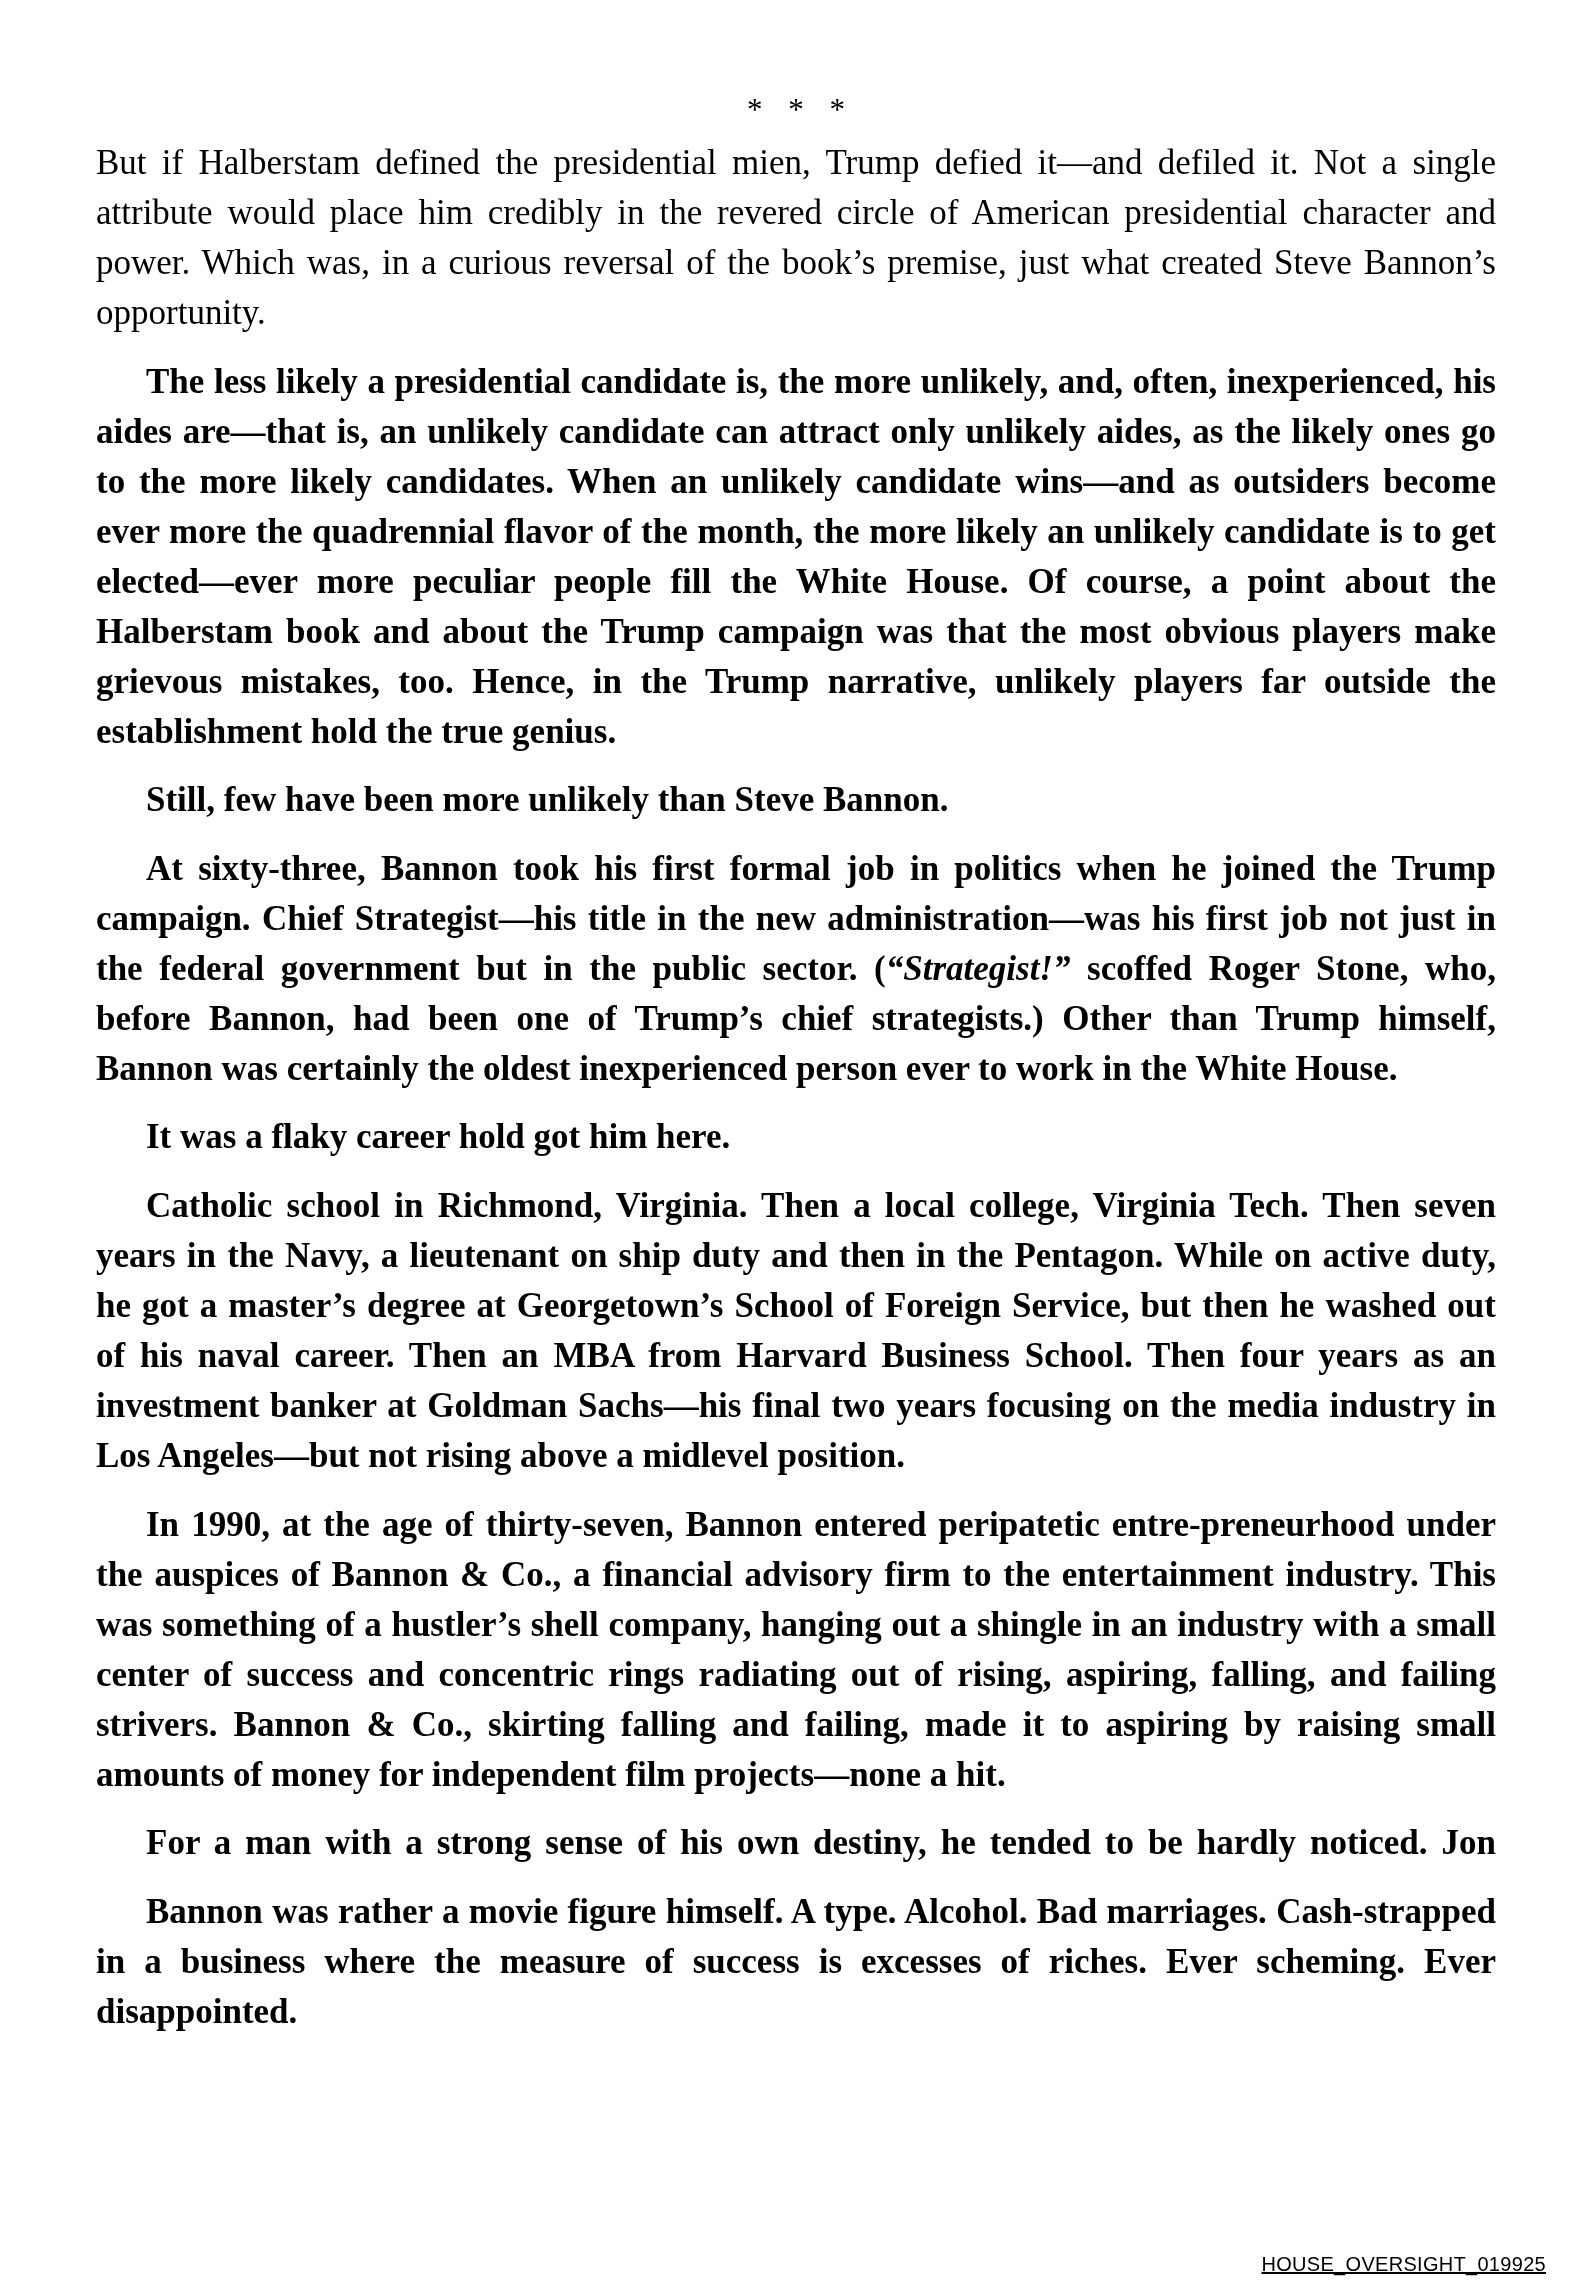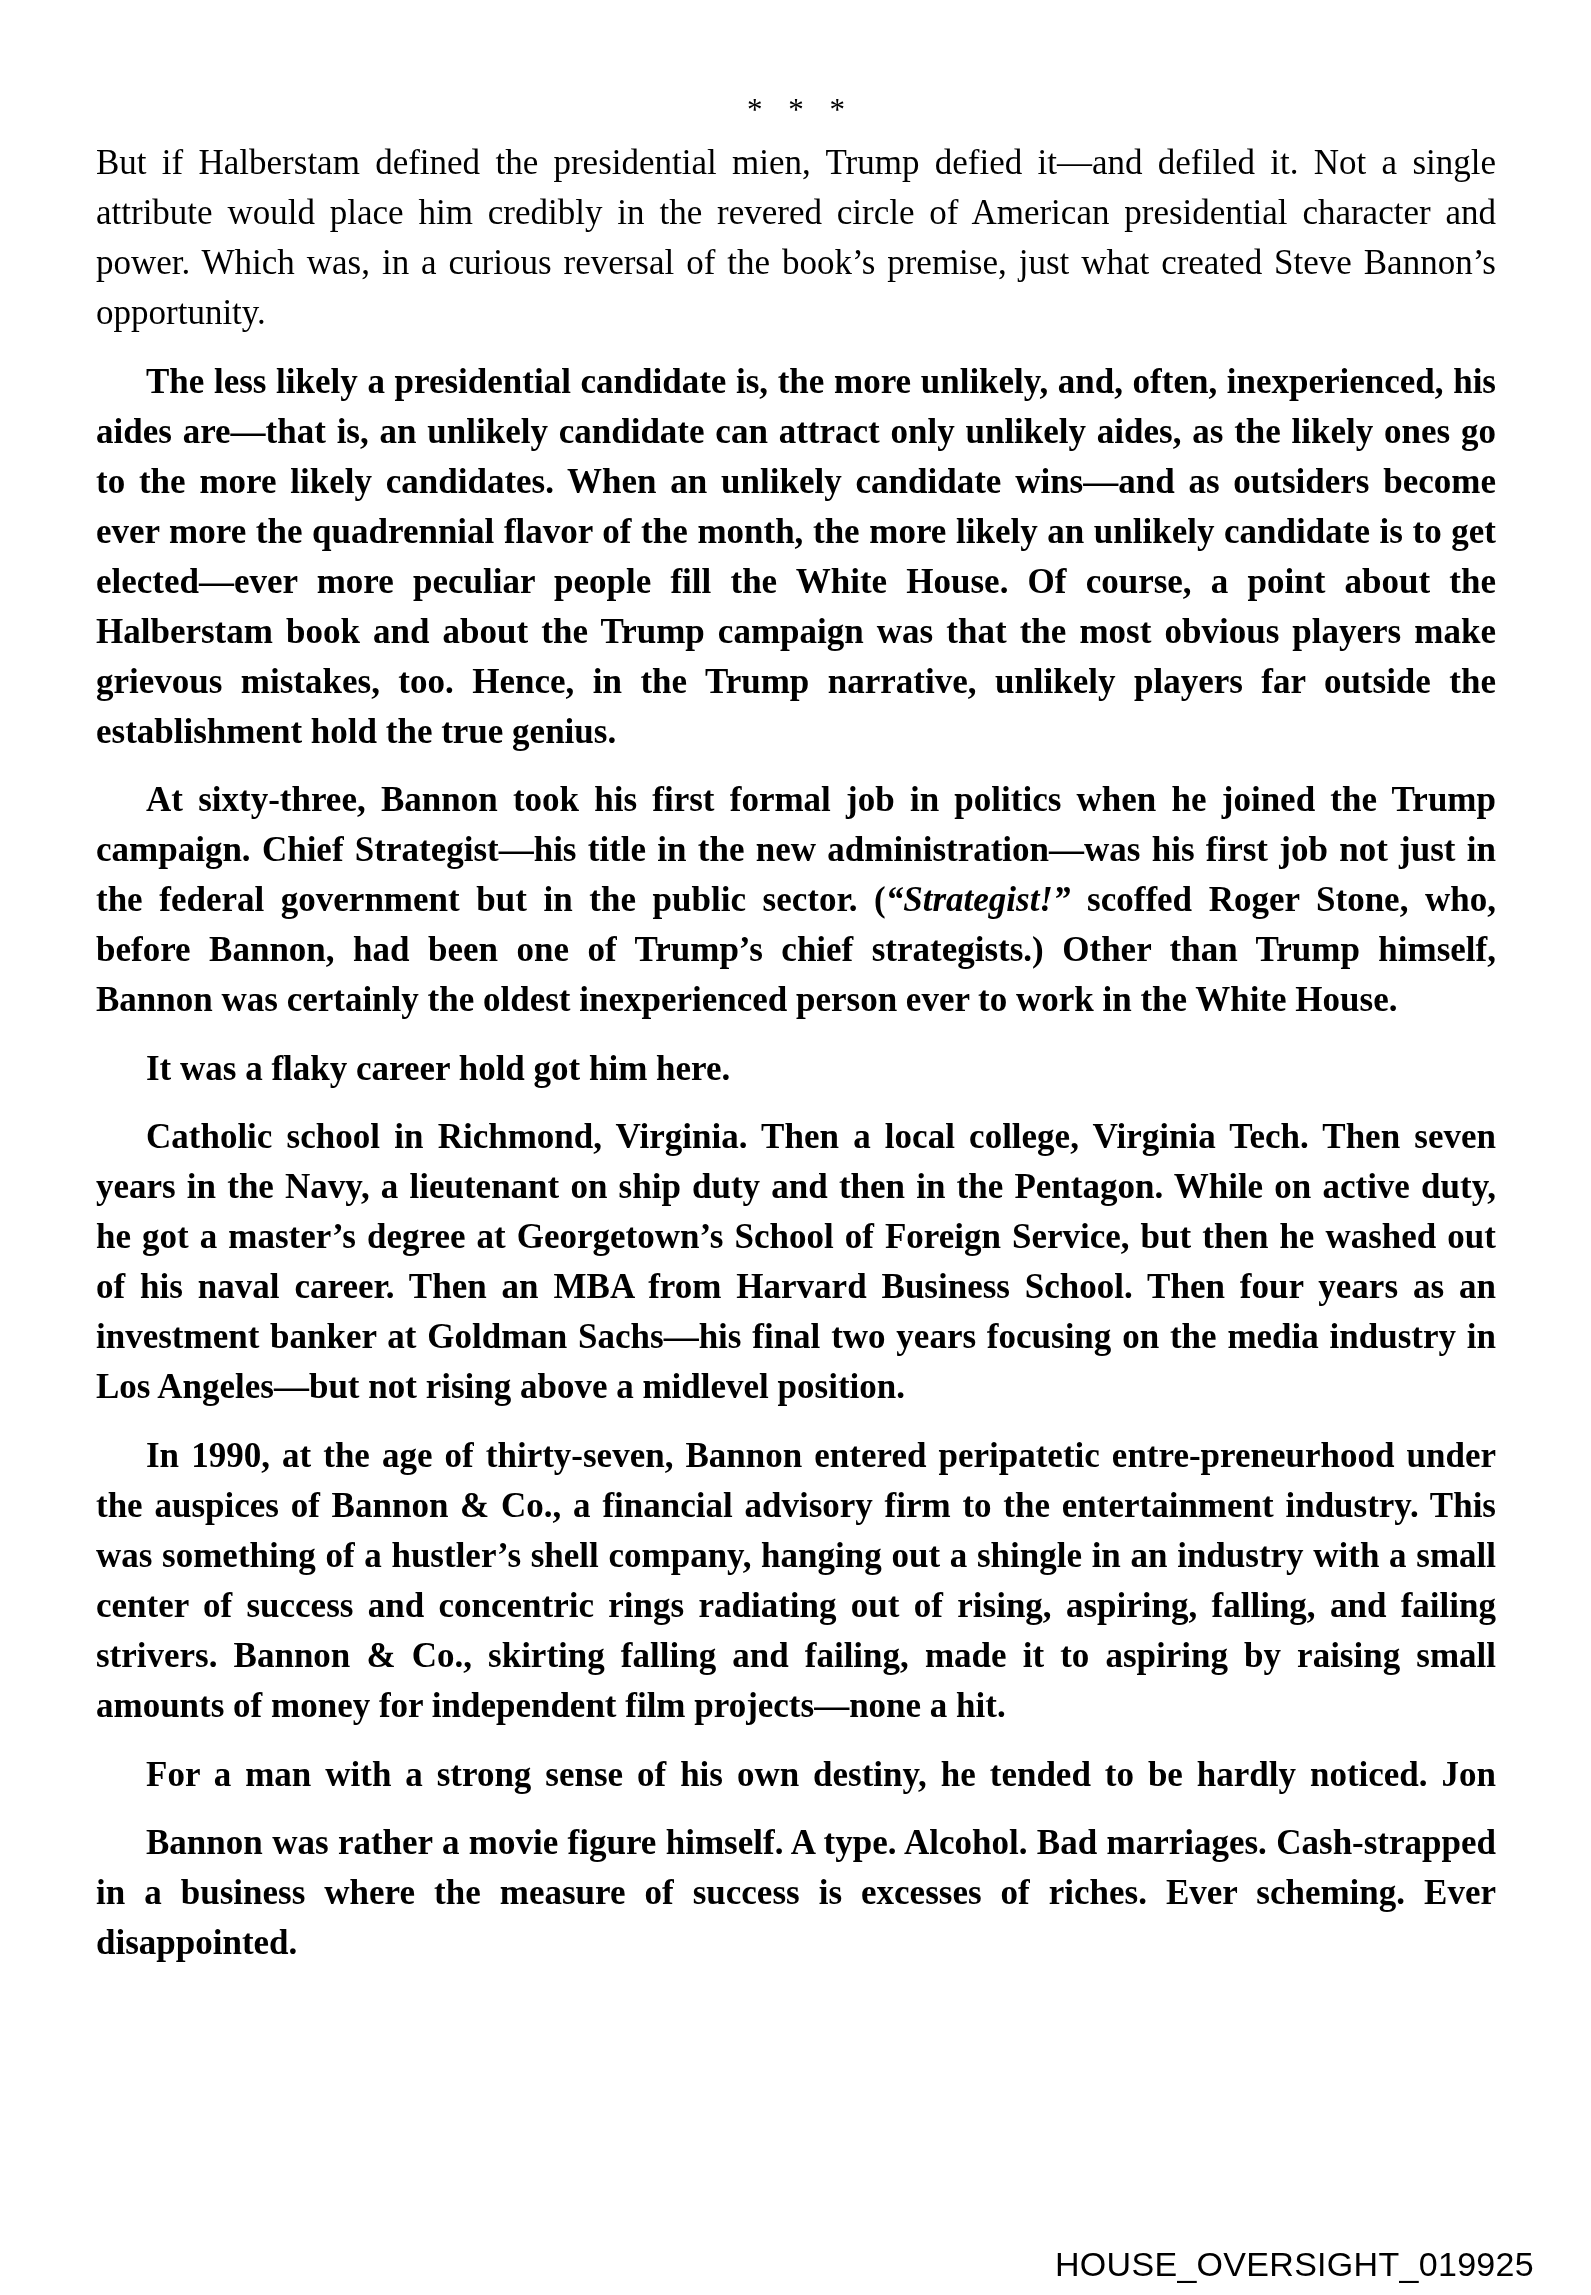--- a/index.html
+++ b/index.html
@@ -43,38 +43,40 @@
     font-weight: bold;
   }
   .para.last-cut {
     text-align-last: justify;
   }
   em {
     font-style: italic;
   }
   .footer {
     position: absolute;
-    right: 58px;
+    right: 46px;
     top: 2246px;
     font-family: "Liberation Sans", "DejaVu Sans", sans-serif;
-    font-size: 34px;
+    font-size: 20px;
     line-height: 36px;
     letter-spacing: 0.3px;
+    text-decoration: underline;
   }
 </style>
 </head>
 <body>
 
 <div class="page">
   <div class="separator">* * *</div>
 
   <p class="para">But if Halberstam defined the presidential mien, Trump defied it—and defiled it. Not a single attribute would place him credibly in the revered circle of American presidential character and power. Which was, in a curious reversal of the book’s premise, just what created Steve Bannon’s opportunity.</p>
 
   <p class="para indent">The less likely a presidential candidate is, the more unlikely, and, often, inexperienced, his aides are—that is, an unlikely candidate can attract only unlikely aides, as the likely ones go to the more likely candidates. When an unlikely candidate wins—and as outsiders become ever more the quadrennial flavor of the month, the more likely an unlikely candidate is to get elected—ever more peculiar people fill the White House. Of course, a point about the Halberstam book and about the Trump campaign was that the most obvious players make grievous mistakes, too. Hence, in the Trump narrative, unlikely players far outside the establishment hold the true genius.</p>
 
+  <p class="para indent">Still, few have been more unlikely than Steve Bannon.</p>
 
   <p class="para indent"><span>At sixty-three, Bannon took his first formal job in politics when he joined the Trump campaign. Chief Strategist—his title in the new administration—was his first job not just in the federal government but in the public sector. (</span><em>“Strategist!”</em><span> scoffed Roger Stone, who, before Bannon, had been one of Trump’s chief strategists.) Other than Trump himself, Bannon was certainly the oldest inexperienced person ever to work in the White House.</span></p>
 
   <p class="para indent">It was a flaky career hold got him here.</p>
 
   <p class="para indent">Catholic school in Richmond, Virginia. Then a local college, Virginia Tech. Then seven years in the Navy, a lieutenant on ship duty and then in the Pentagon. While on active duty, he got a master’s degree at Georgetown’s School of Foreign Service, but then he washed out of his naval career. Then an MBA from Harvard Business School. Then four years as an investment banker at Goldman Sachs—his final two years focusing on the media industry in Los Angeles—but not rising above a midlevel position.</p>
 
   <p class="para indent">In 1990, at the age of thirty-seven, Bannon entered peripatetic entre-preneurhood under the auspices of Bannon &amp; Co., a financial advisory firm to the entertainment industry. This was something of a hustler’s shell company, hanging out a shingle in an industry with a small center of success and concentric rings radiating out of rising, aspiring, falling, and failing strivers. Bannon &amp; Co., skirting falling and failing, made it to aspiring by raising small amounts of money for independent film projects—none a hit.</p>
 
   <p class="para indent last-cut">For a man with a strong sense of his own destiny, he tended to be hardly noticed. Jon</p>

